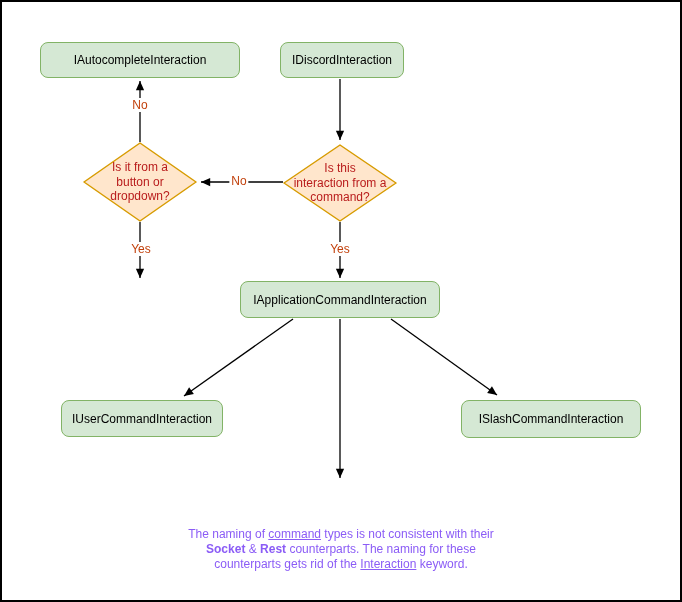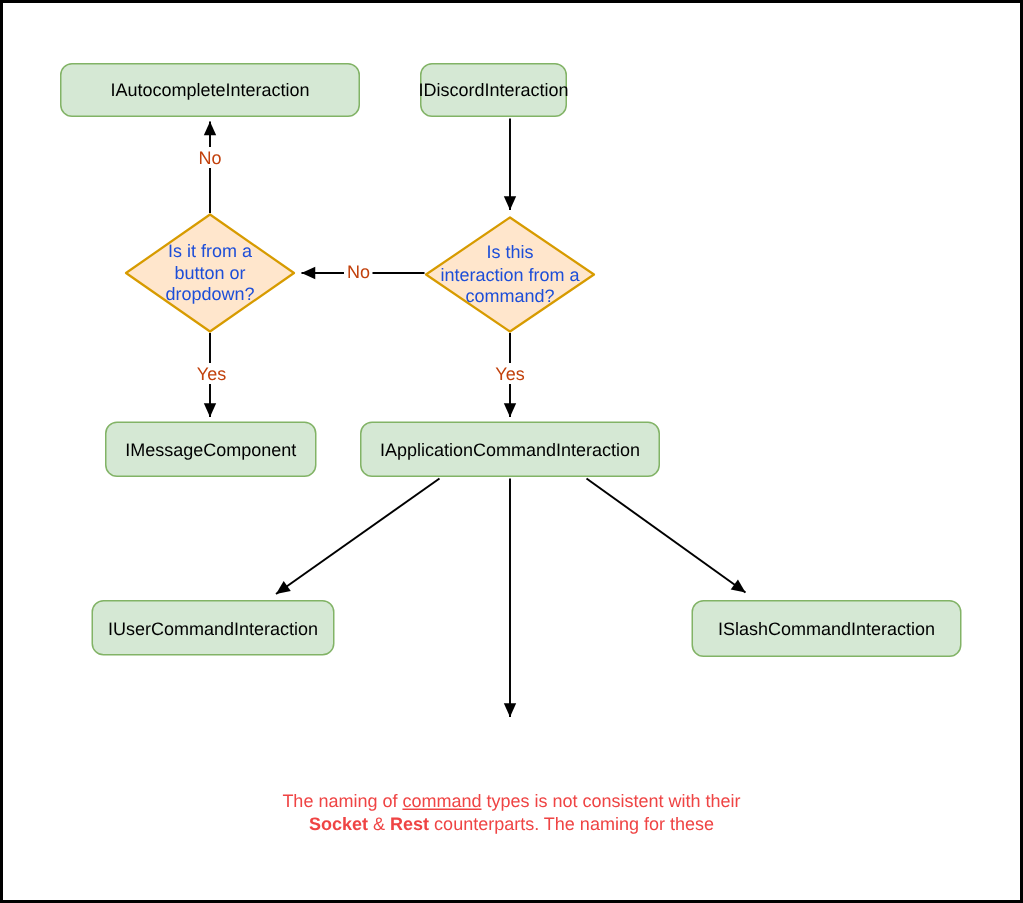--- a/index.html
+++ b/index.html
@@ -52,42 +52,42 @@
     top: 0;
   }
   .diamond-label {
     position: absolute;
     inset: 0;
     display: flex;
     align-items: center;
     justify-content: center;
     font-size: 12px;
     line-height: 1.2;
-    color: #1d4ed8;
+    color: #b91c1c;
     text-align: center;
     white-space: pre-line;
   }
   .edge-label {
     position: absolute;
     transform: translate(-50%, -50%);
     background: #ffffff;
     padding: 0 2px;
     font-size: 12px;
     color: #c2410c;
     z-index: 3;
   }
   .note {
     position: absolute;
     left: 131px;
     top: 527px;
     width: 420px;
     text-align: center;
     font-size: 12px;
     line-height: 15px;
-    color: #ef4444;
+    color: #8b5cf6;
     z-index: 2;
   }
   .note .seg-b { font-weight: bold; }
   .note .seg-u { text-decoration: underline; }
 </style>
 </head>
 <body>
 
 <div class="canvas">
 
@@ -106,21 +106,21 @@
       <path d="M293,319 L184,396" marker-end="url(#arrow)"></path>
       <path d="M340,319 L340,478" marker-end="url(#arrow)"></path>
       <path d="M391,319 L497,395" marker-end="url(#arrow)"></path>
     </g>
   </svg>
 
   <div class="node" style="left:40px; top:42px; width:200px; height:36px;">
     <span>IAutocompleteInteraction</span>
   </div>
 
-  <div class="node" style="left:280px; top:42px; width:98px; height:36px;">
+  <div class="node" style="left:280px; top:42px; width:124px; height:36px;">
     <span>IDiscordInteraction</span>
   </div>
 
   <div class="diamond" style="left:83px; top:142px; width:114px; height:80px;">
     <svg width="114" height="80" viewBox="0 0 114 80">
       <polygon points="57,1 113,40 57,79 1,40" fill="#ffe6cc" stroke="#d79b00" stroke-width="1.5" stroke-linejoin="round"></polygon>
     </svg>
     <div class="diamond-label">Is it from a
 button or
 dropdown?</div>
@@ -128,23 +128,20 @@
 
   <div class="diamond" style="left:283px; top:144px; width:114px; height:78px;">
     <svg width="114" height="78" viewBox="0 0 114 78">
       <polygon points="57,1 113,39 57,77 1,39" fill="#ffe6cc" stroke="#d79b00" stroke-width="1.5" stroke-linejoin="round"></polygon>
     </svg>
     <div class="diamond-label">Is this
 interaction from a
 command?</div>
   </div>
 
-  <div class="node" style="left:70px; top:281px; width:141px; height:37px;">
-    <span>IMessageComponent</span>
-  </div>
 
   <div class="node" style="left:240px; top:281px; width:200px; height:37px;">
     <span>IApplicationCommandInteraction</span>
   </div>
 
   <div class="node" style="left:61px; top:400px; width:162px; height:37px;">
     <span>IUserCommandInteraction</span>
   </div>
 
   <div class="node" style="left:461px; top:400px; width:180px; height:38px;">
@@ -156,16 +153,17 @@
 
   <div class="edge-label" style="left:239px; top:181px;">No</div>
 
   <div class="edge-label" style="left:141px; top:249px;">Yes</div>
 
   <div class="edge-label" style="left:340px; top:249px;">Yes</div>
 
   <div class="note">
       <div><span class="seg-n">The naming of </span><span class="seg-u">command</span><span class="seg-n"> types is not consistent with their</span></div>
       <div><span class="seg-b">Socket</span><span class="seg-n"> &amp; </span><span class="seg-b">Rest</span><span class="seg-n"> counterparts. The naming for these</span></div>
+      <div><span class="seg-n">counterparts gets rid of the </span><span class="seg-u">Interaction</span><span class="seg-n"> keyword.</span></div>
     </div>
 
   <div class="frame"></div>
 </div>
 
 </body></html>

